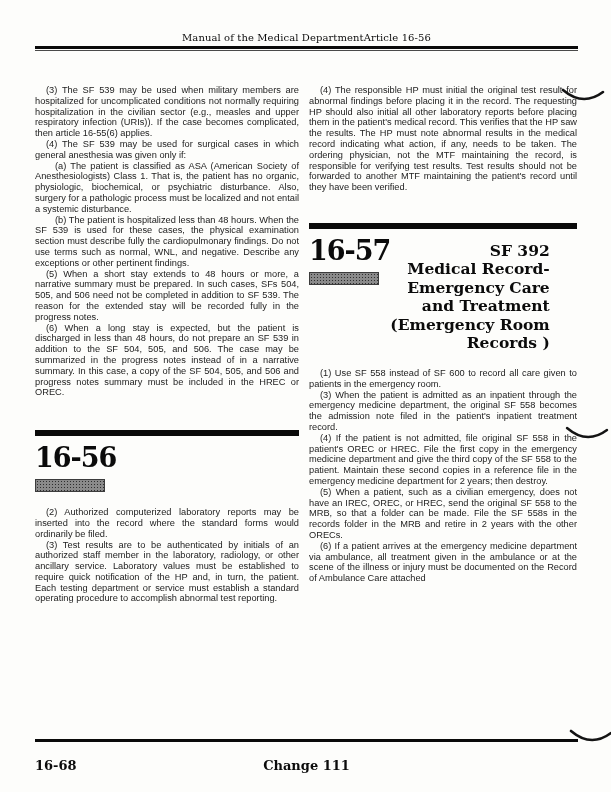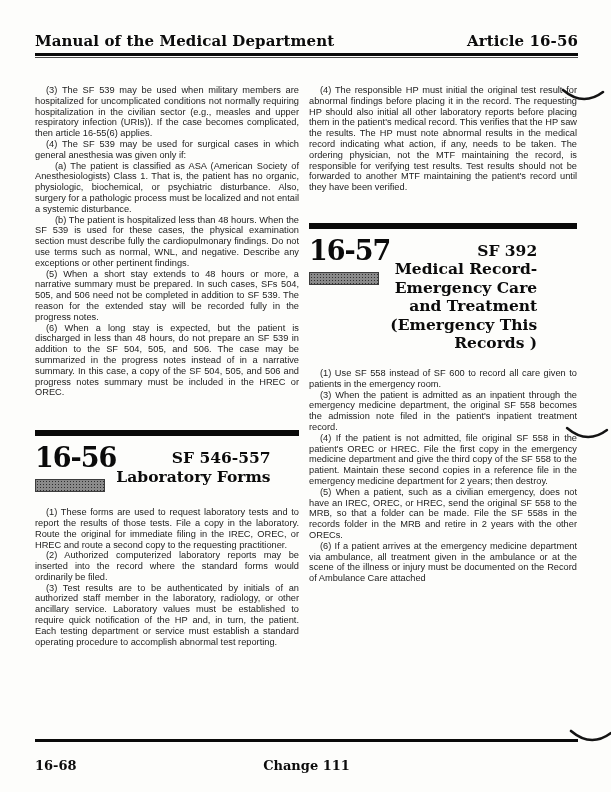--- a/index.html
+++ b/index.html
@@ -8,22 +8,22 @@
     position:relative;
     width:611px; height:792px;
     background:#fdfdfb;
     font-family:"Liberation Sans", sans-serif;
     color:#1c1c1c;
     overflow:hidden;
   }
   
   .header { position:absolute; left:35px; right:33px; top:32px; }
   .header-row {
-    display:flex; justify-content:space-between; align-items:baseline;
-    font-family:"DejaVu Serif", serif; font-weight:bold; font-size:15px;
+    display:flex; justify-content:center; align-items:baseline;
+    font-family:"DejaVu Serif", serif; font-weight:normal; font-size:10px;
     letter-spacing:0.1px; color:#0c0c0c;
   }
   .header-rule-thick { margin-top:3px; height:3px; background:#0a0a0a; }
   .header-rule-thin  { margin-top:1px; height:1px; background:#4a4a4a; }
   
   .col {
     position:absolute; top:85px;
     font-size:9.25px; line-height:10.8px;
     text-align:justify; color:#222;
   }
@@ -93,29 +93,24 @@
         <p class="para">(6) When a long stay is expected, but the patient is discharged in less than 48 hours, do not prepare an SF 539 in addition to the SF 504, 505, and 506. The case may be summarized in the progress notes instead of in a narrative summary. In this case, a copy of the SF 504, 505, and 506 and progress notes summary must be included in the HREC or OREC.</p>
       </div>
 
     <div class="section-head">
       <div class="sh-rule"></div>
       <div class="sh-body">
         <div>
           <div class="sh-num">16-56</div>
           <div class="sh-graybar"></div>
         </div>
-        <div class="sh-title">
-            <div>SF 546-557</div>
-            <div>Laboratory Forms</div>
-          </div>
       </div>
     </div>
 
     <div class="section-paras">
-        <p class="para">(1) These forms are used to request laboratory tests and to report the results of those tests. File a copy in the laboratory. Route the original for immediate filing in the IREC, OREC, or HREC and route a second copy to the requesting practitioner.</p>
         <p class="para">(2) Authorized computerized laboratory reports may be inserted into the record where the standard forms would ordinarily be filed.</p>
         <p class="para">(3) Test results are to be authenticated by initials of an authorized staff member in the laboratory, radiology, or other ancillary service. Laboratory values must be established to require quick notification of the HP and, in turn, the patient. Each testing department or service must establish a standard operating procedure to accomplish abnormal test reporting.</p>
       </div>
   </div>
 
   <div class="col col-right">
     <div>
         <p class="para">(4) The responsible HP must initial the original test result for abnormal findings before placing it in the record. The requesting HP should also initial all other laboratory reports before placing them in the patient's medical record. This verifies that the HP saw the results. The HP must note abnormal results in the medical record indicating what action, if any, needs to be taken. The ordering physician, not the MTF maintaining the record, is responsible for verifying test results. Test results should not be forwarded to another MTF maintaining the patient's record until they have been verified.</p>
       </div>
 
@@ -124,21 +119,21 @@
       <div class="sh-body">
         <div>
           <div class="sh-num">16-57</div>
           <div class="sh-graybar"></div>
         </div>
         <div class="sh-title">
             <div>SF 392</div>
             <div>Medical Record-</div>
             <div>Emergency Care</div>
             <div>and Treatment</div>
-            <div>(Emergency This</div>
+            <div>(Emergency Room</div>
             <div>Records )</div>
           </div>
       </div>
     </div>
 
     <div class="section-paras">
         <p class="para">(1) Use SF 558 instead of SF 600 to record all care given to patients in the emergency room.</p>
         <p class="para">(3) When the patient is admitted as an inpatient through the emergency medicine department, the original SF 558 becomes the admission note filed in the patient's inpatient treatment record.</p>
         <p class="para">(4) If the patient is not admitted, file original SF 558 in the patient's OREC or HREC. File the first copy in the emergency medicine department and give the third copy of the SF 558 to the patient. Maintain these second copies in a reference file in the emergency medicine department for 2 years; then destroy.</p>
         <p class="para">(5) When a patient, such as a civilian emergency, does not have an IREC, OREC, or HREC, send the original SF 558 to the MRB, so that a folder can be made. File the SF 558s in the records folder in the MRB and retire in 2 years with the other ORECs.</p>

